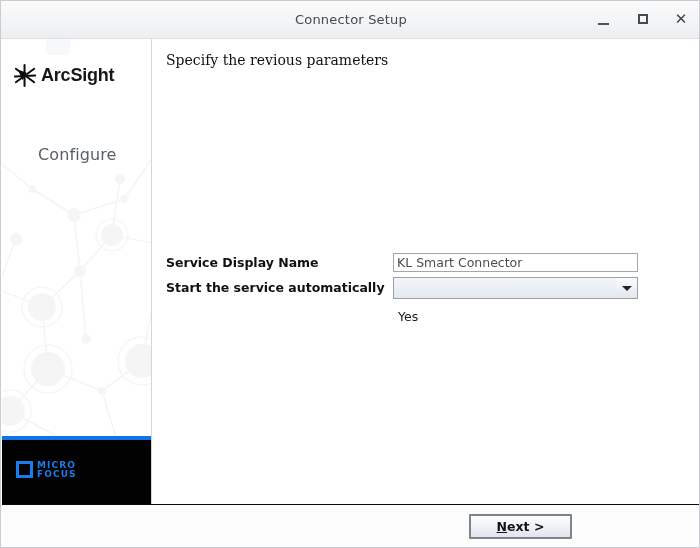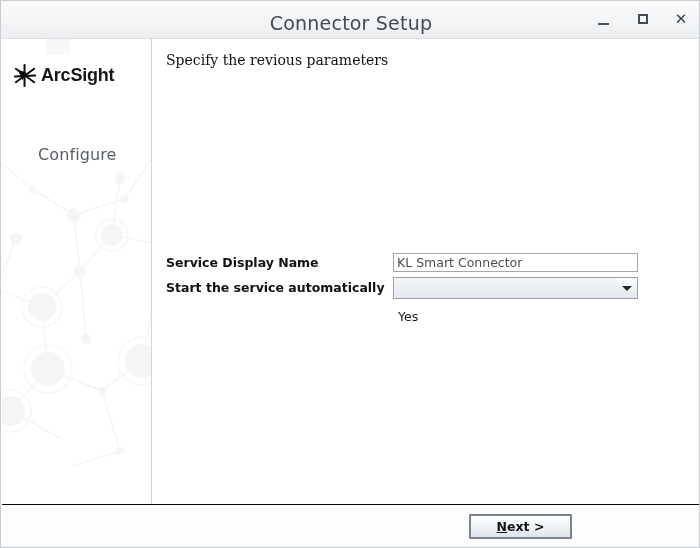--- a/index.html
+++ b/index.html
@@ -34,21 +34,21 @@
     box-sizing: border-box;
     background: linear-gradient(to bottom, #fbfbfc 0%, #f3f4f5 55%, #eceef0 100%);
     border-bottom: 1px solid #dcdfe3;
   }
   #title-text {
     position: absolute;
     left: 0; top: 11px;
     width: 700px;
     text-align: center;
     font-family: "DejaVu Sans", "Liberation Sans", sans-serif;
-    font-size: 19px;
+    font-size: 13px;
     color: #434a52;
     letter-spacing: 0.2px;
   }
   .wbtn {
     position: absolute;
     top: 9px;
     width: 22px;
     height: 20px;
     cursor: default;
   }
@@ -362,20 +362,29 @@
           <path d="M3 15 L24 14"></path>
           <path d="M13 3 L13 25"></path>
         </g>
         <path d="M6 8 L15 11 L11 19 Z" fill="#0c0d0f"></path>
       </svg>
       <span id="brand-name">ArcSight</span>
     </div>
 
     <div id="step-label">Configure</div>
 
+    <div id="sidebar-footer">
+      <div id="mf-logo">
+        <span id="mf-square"></span>
+        <span id="mf-words">
+          <span>MICRO</span>
+          <span>FOCUS</span>
+        </span>
+      </div>
+    </div>
   </div>
 
   <div id="content">
     <div id="page-heading">Specify the revious parameters</div>
 
     <div id="form">
 
 
       <div class="form-row">
         <span class="form-label">Service Display Name</span>

